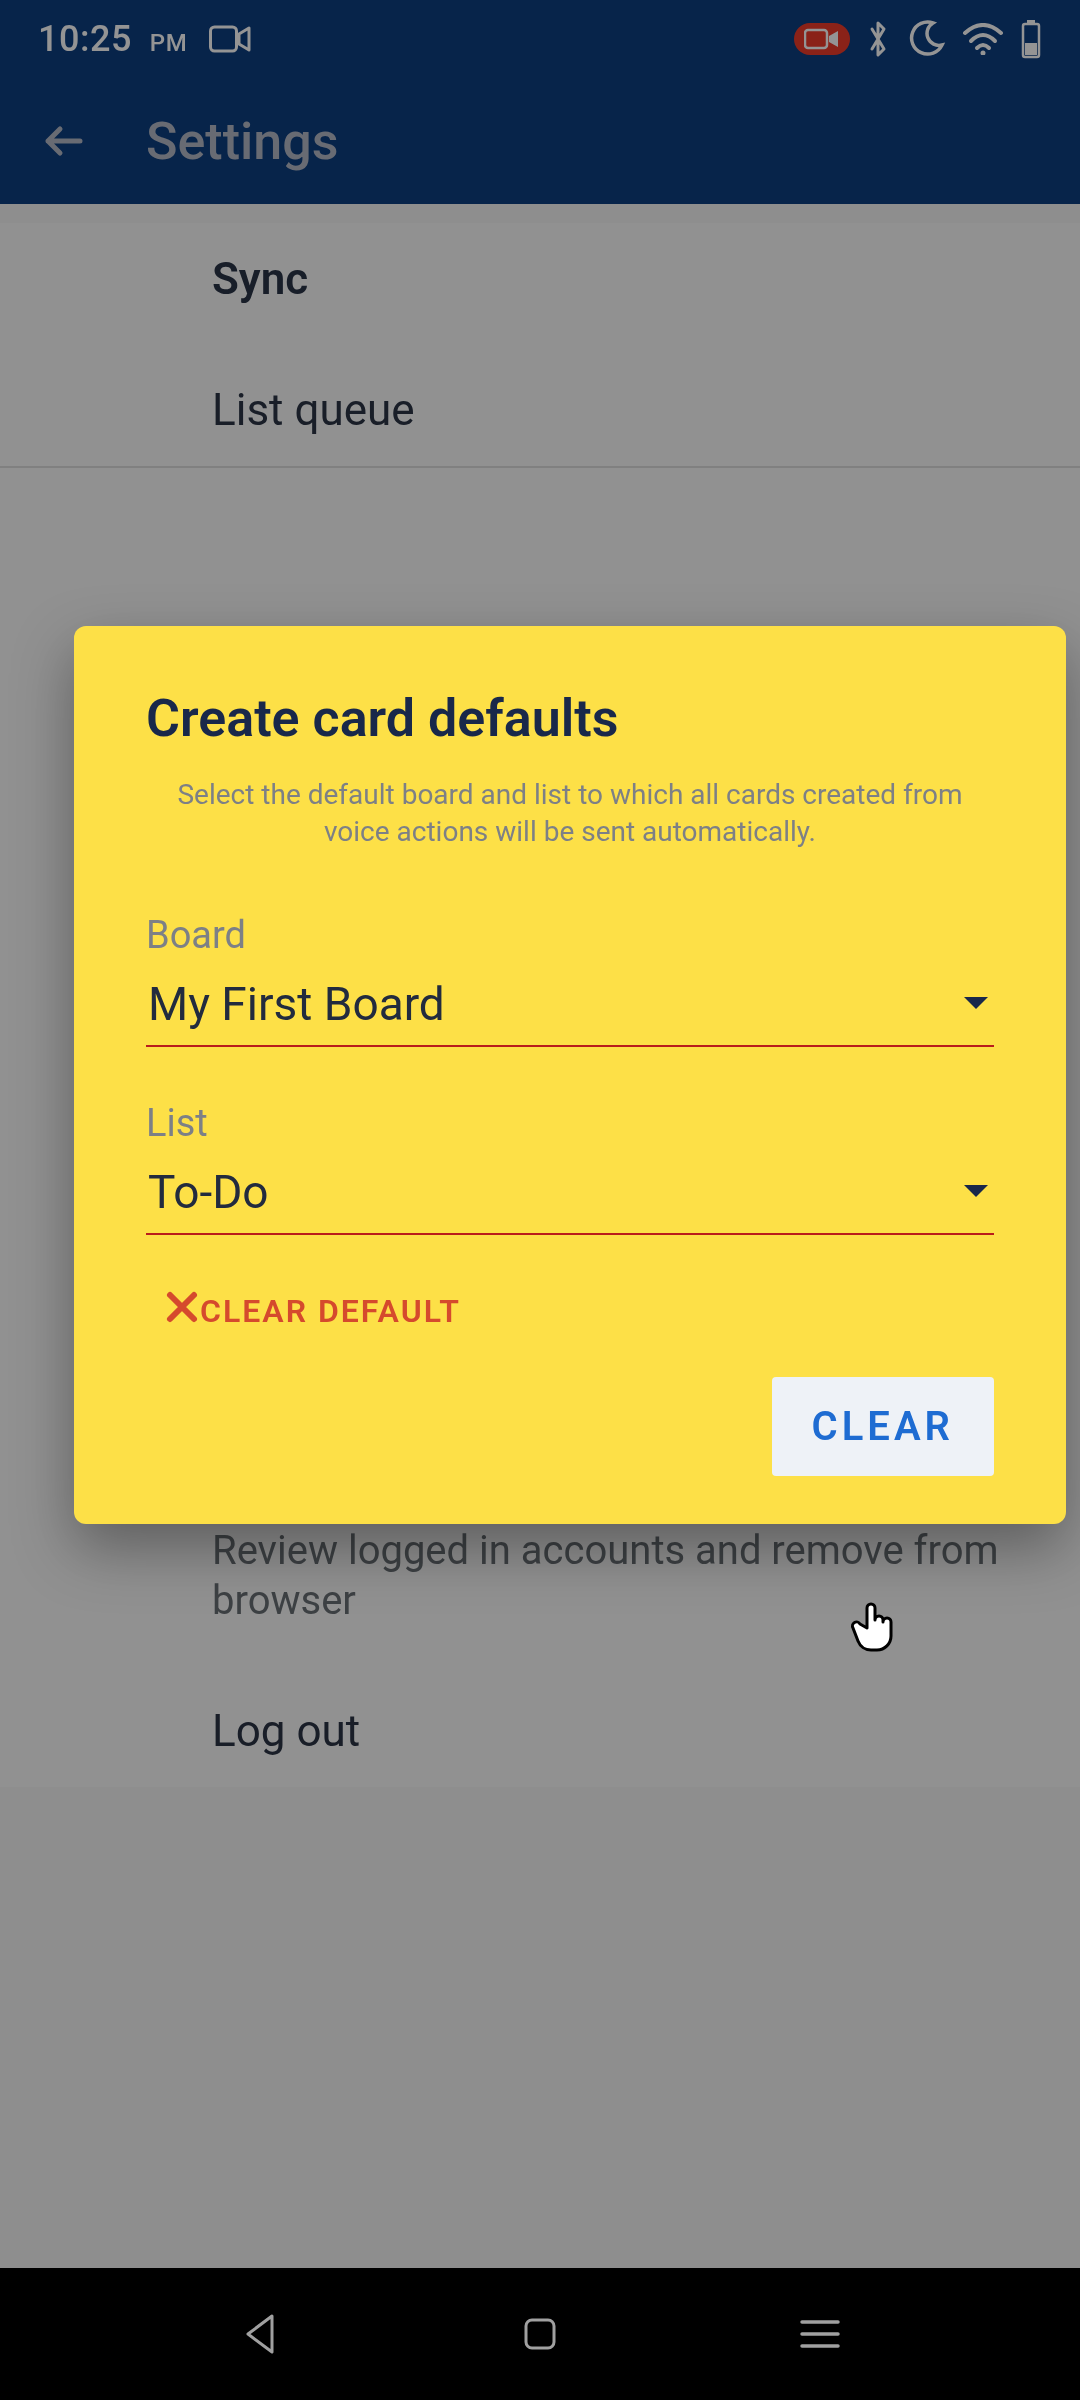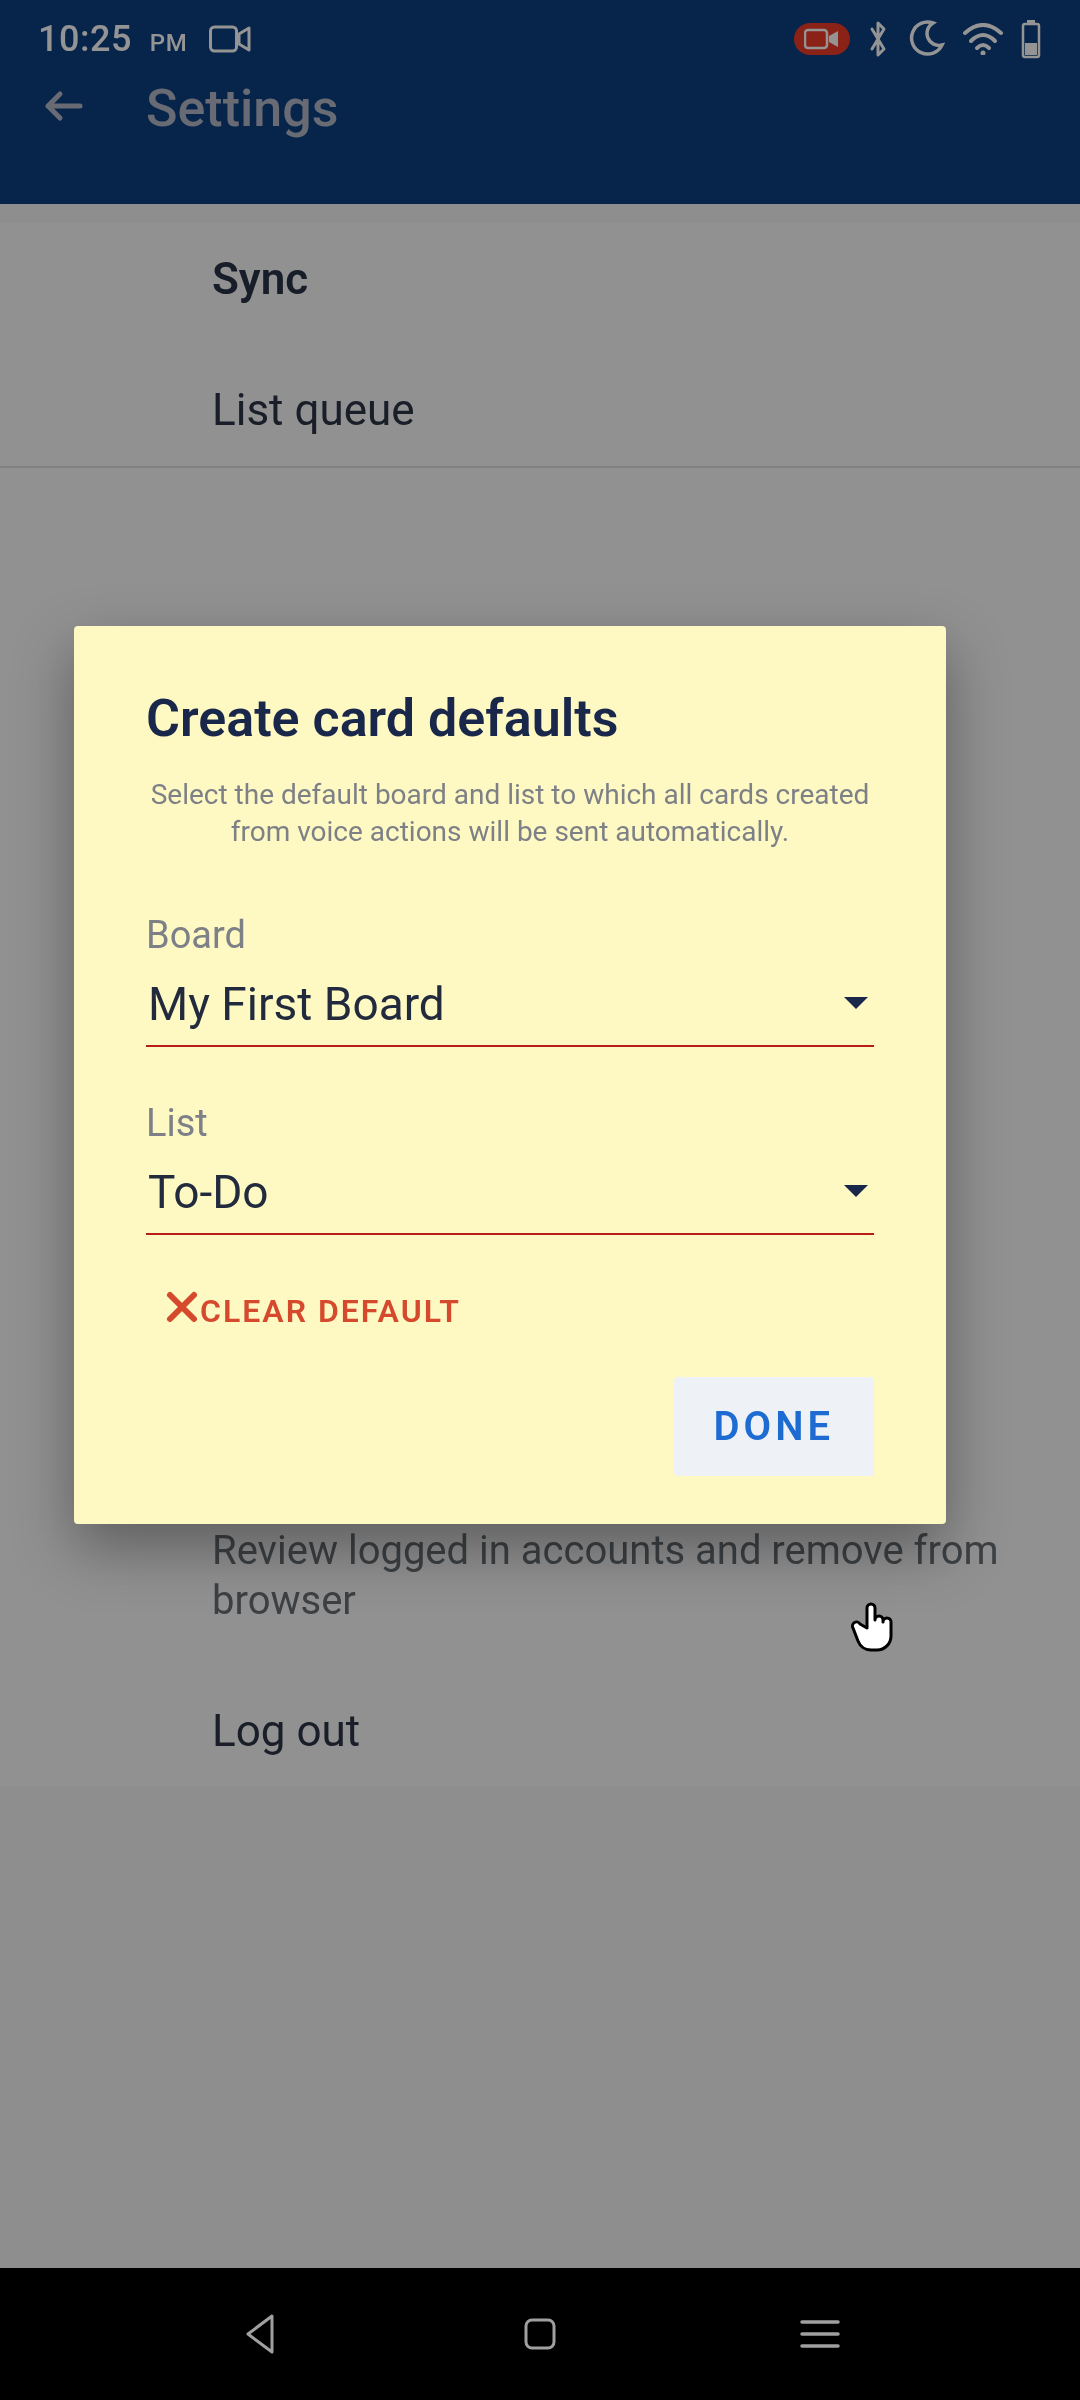--- a/index.html
+++ b/index.html
@@ -24,20 +24,21 @@
   .rec-badge {
     background: #ee3b2a; border-radius: 16px; padding: 4px 10px;
     display: flex; align-items: center;
   }
 
   
   .app-bar {
     height: 126px;
     background: #0d3e80;
     display: flex;
+    align-items: center;
     padding-left: 36px;
     gap: 54px;
   }
   .back-btn { width: 56px; height: 56px; display:flex; align-items:center; justify-content:center; }
   .app-title {
     color: #b3b9c6;
     font-size: 52px;
     font-weight: 500;
   }
 
@@ -70,23 +71,23 @@
     position: absolute;
     inset: 0;
     background: rgba(0,0,0,0.42);
   }
 
   
   .dialog {
     position: absolute;
     top: 626px;
     left: 74px;
-    width: 872px;
-    background: #fef9c3;
-    border-radius: 4px;
+    width: 992px;
+    background: #fde047;
+    border-radius: 12px;
     box-shadow: 0 24px 60px rgba(0,0,0,0.35);
     padding: 62px 72px 48px 72px;
   }
   .dialog-title {
     font-size: 52px;
     font-weight: 600;
     color: #19284a;
     margin-bottom: 28px;
   }
   .dialog-body {
@@ -263,21 +264,21 @@
     <span>
       <svg width="36" height="36" viewBox="0 0 36 36">
           <path d="M6 6 L30 30 M30 6 L6 30" stroke="#d54a2d" stroke-width="6" stroke-linecap="round"></path>
         </svg>
     </span>
     <span>CLEAR DEFAULT</span>
   </div>
 
   <div class="dialog-actions">
     <div class="done-btn">
-      <span>DONE</span>
+      <span>CLEAR</span>
     </div>
   </div>
 </div>
 
 <div class="cursor">
   <svg width="48" height="56" viewBox="0 0 48 56">
     <path d="M18 30 V10 a4 4 0 0 1 8 0 V22 a4 4 0 0 1 8 0 V24 a4 4 0 0 1 8 0 V38 a14 14 0 0 1 -14 14 H22 a14 14 0 0 1 -13 -9 L4 30 a4 4 0 0 1 7 -4 L18 30 Z" fill="#fff" stroke="#000" stroke-width="3" stroke-linejoin="round"></path>
   </svg>
 </div>
 

